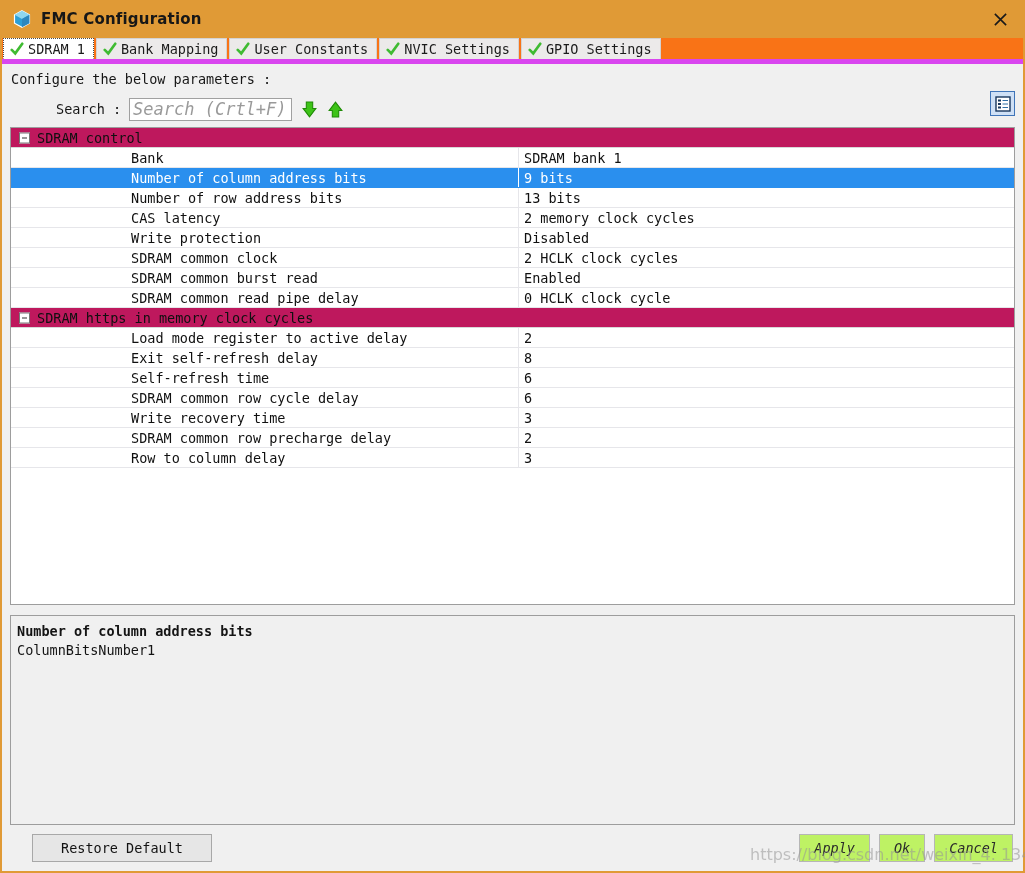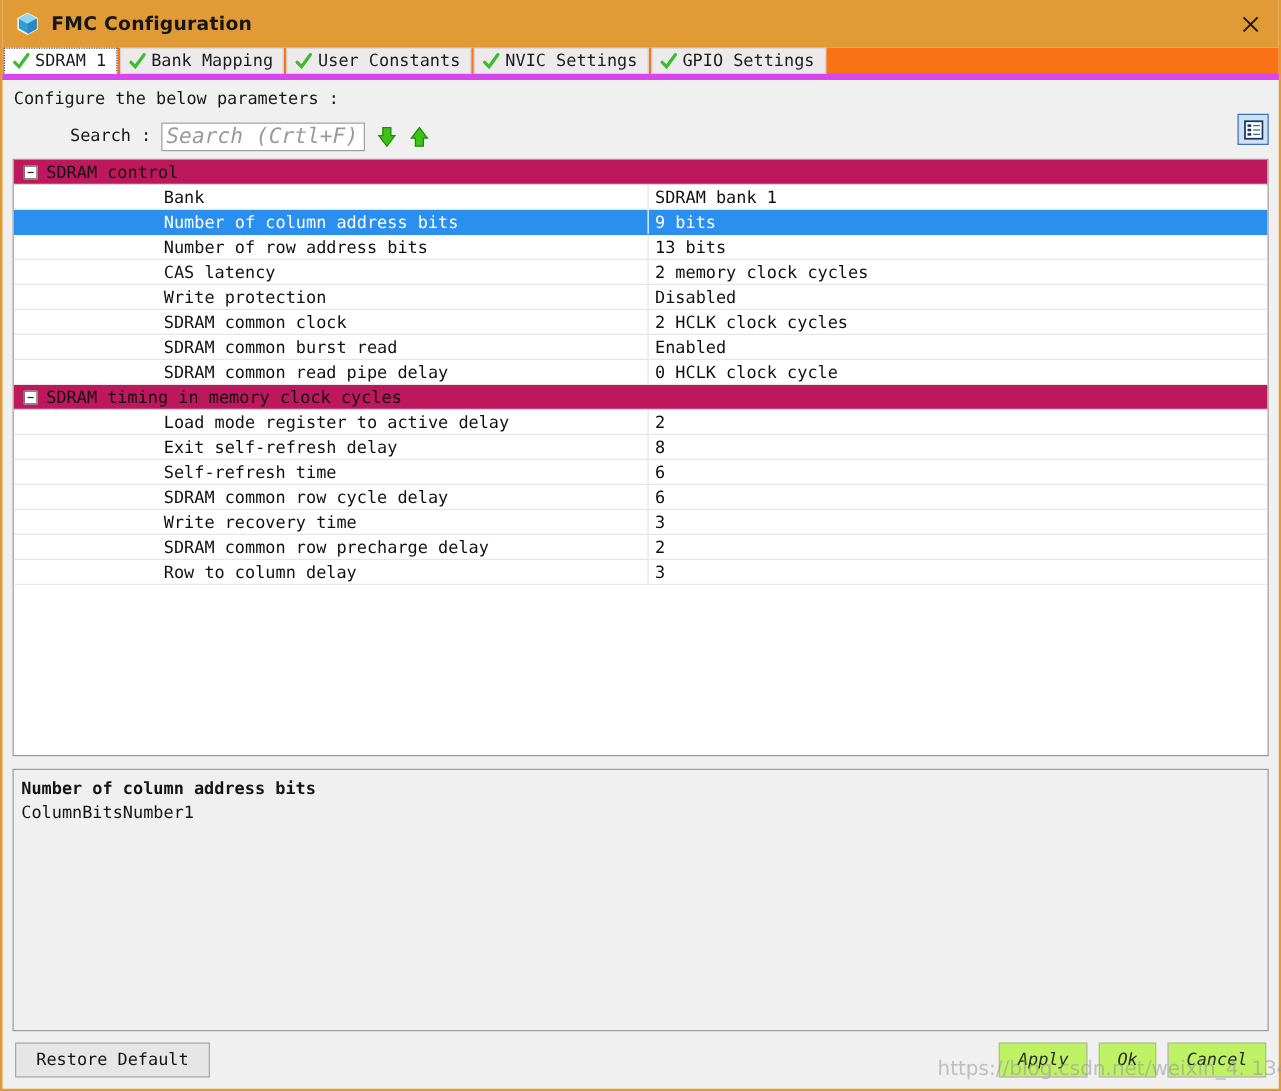--- a/index.html
+++ b/index.html
@@ -172,21 +172,21 @@
     padding: 0 10px;
   }
   .btn {
     font-family: "DejaVu Sans Mono", monospace;
     font-size: 13.5px; color: #121212;
     background: #e6e6e6;
     border: 1px solid #a8a8a8;
     padding: 5px 14px;
     cursor: pointer;
   }
-  .btn.restore { padding: 5px 16px; }
+  .btn.restore { padding: 5px 28px; margin-left: 20px; }
   .right-btns { position: absolute; right: 10px; display: flex; gap: 9px; }
   .btn.dim { color: #2a2a2a; background: #bef264; border-color: #b6b6b6; font-style: italic; }
   .watermark {
     position: absolute;
     left: 748px; top: 845px;
     font-family: "DejaVu Sans", sans-serif;
     font-size: 16px;
     color: rgba(150,150,150,0.55);
     letter-spacing: 0px;
     white-space: nowrap;
@@ -320,21 +320,21 @@
     </div>
 
     <div class="prow">
       <span class="colsep"></span>
       <span class="name">SDRAM common read pipe delay</span>
       <span class="val">0 HCLK clock cycle</span>
     </div>
 
     <div class="prow group">
       <span class="expander"></span>
-      <span class="name">SDRAM timing in memory clock cycles</span>
+      <span class="name">SDRAM https in memory clock cycles</span>
     </div>
 
     <div class="prow">
       <span class="colsep"></span>
       <span class="name">Load mode register to active delay</span>
       <span class="val">2</span>
     </div>
 
     <div class="prow">
       <span class="colsep"></span>

